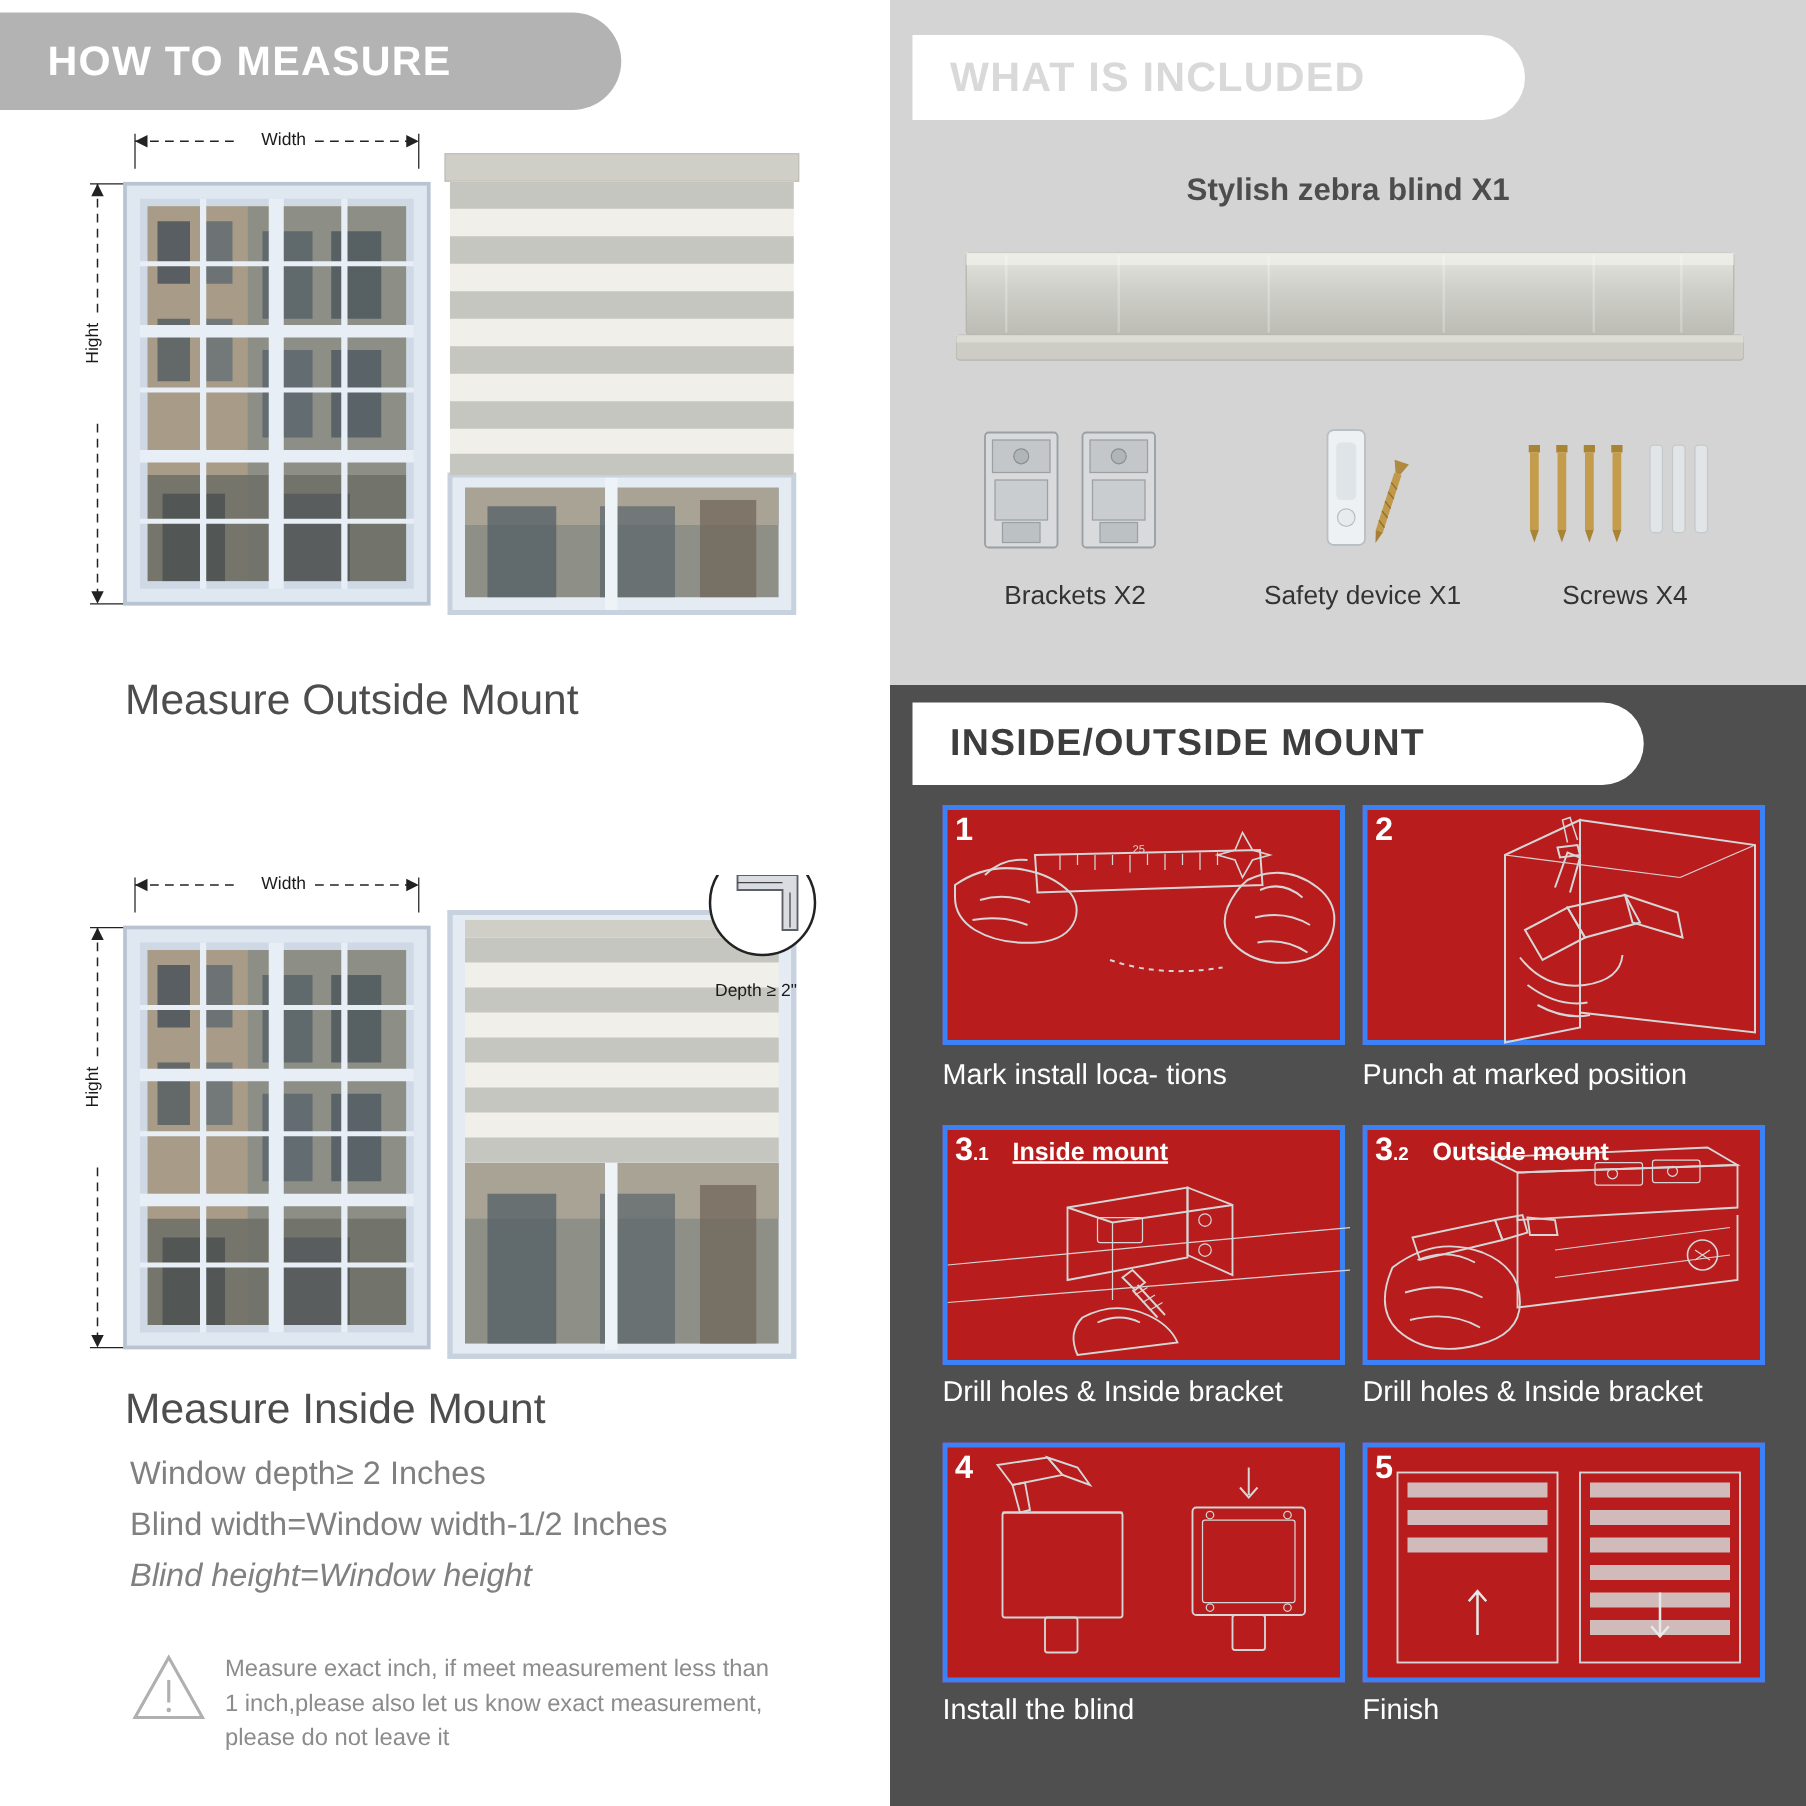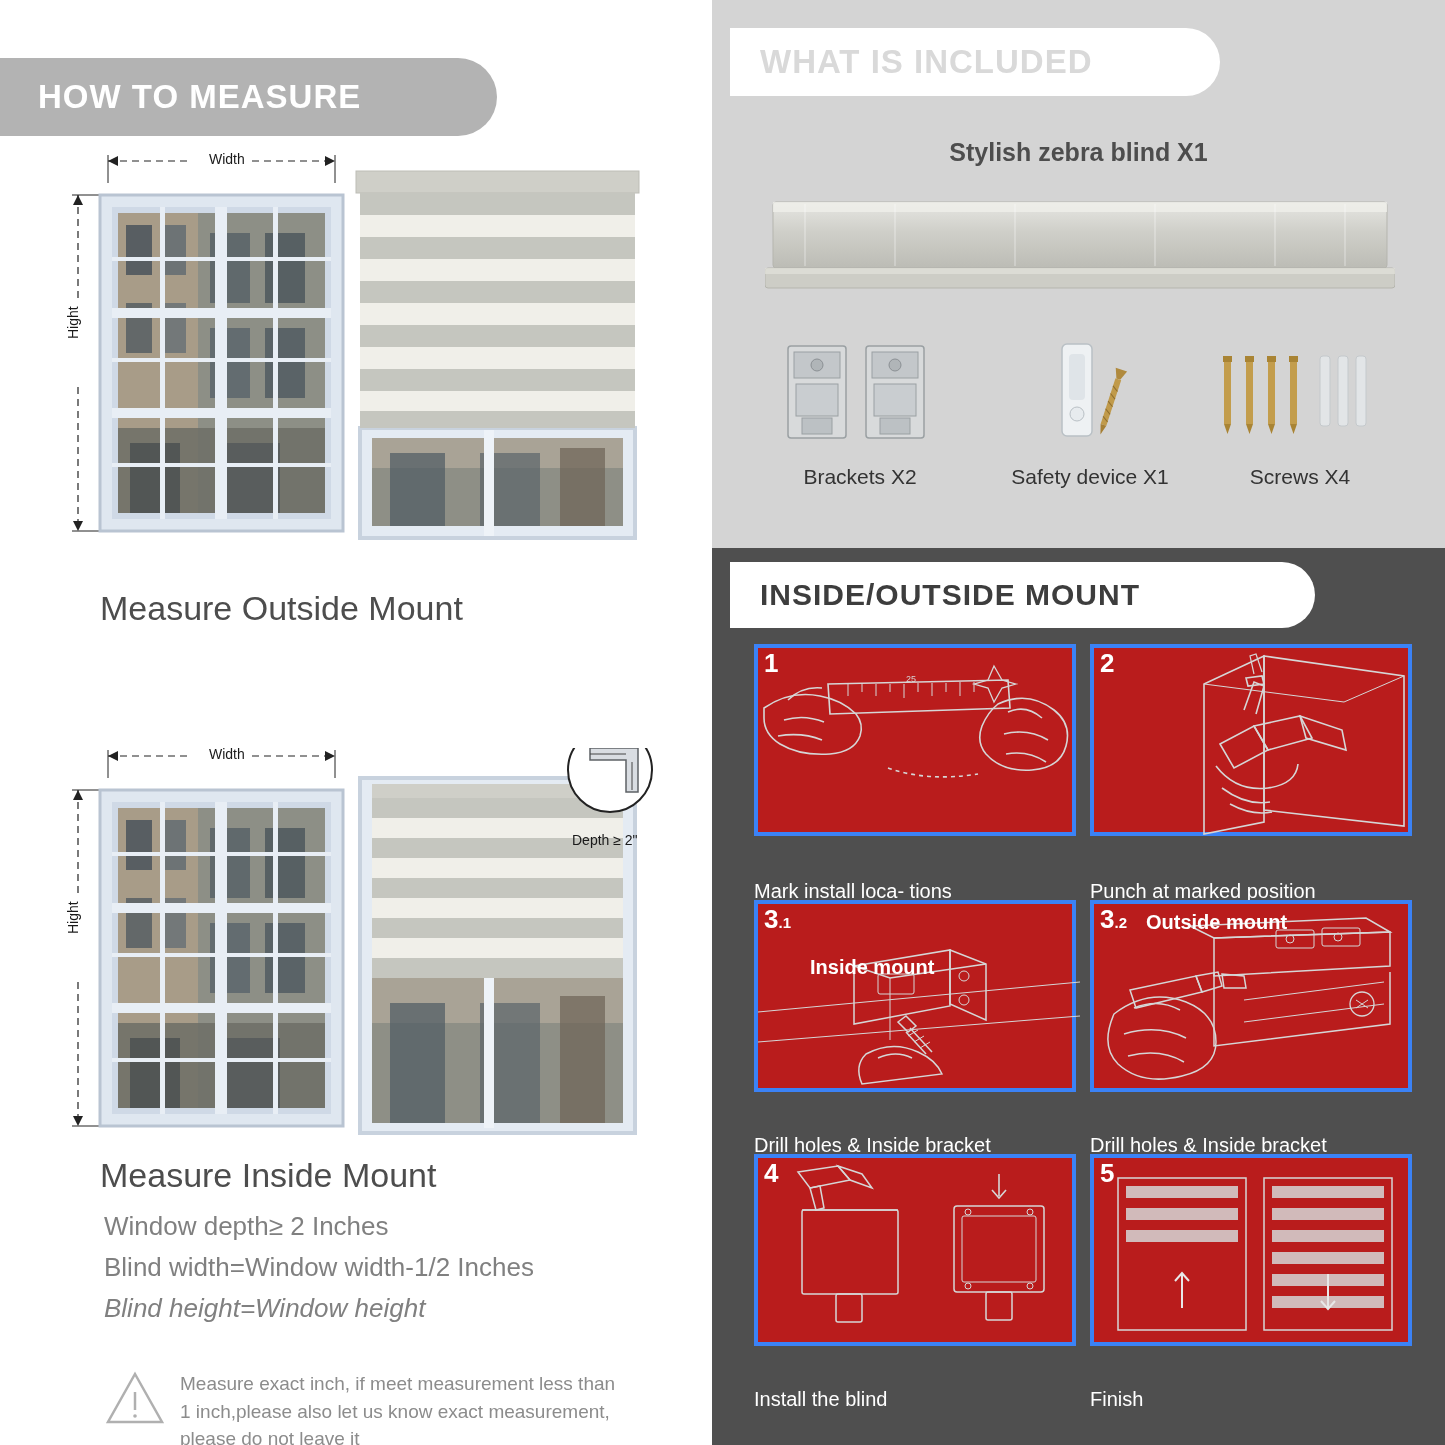--- a/index.html
+++ b/index.html
@@ -14,21 +14,20 @@
     width: 1445px; height: 1445px;
     background: #ffffff;
   }
 
   
   .left-col {
     position: absolute;
     left: 0; top: 0;
     width: 712px; height: 1306px;
     background: #ffffff;
-    margin-top: 48px;
   }
   .banner {
     position: absolute;
     display: flex; align-items: center;
     color: #ffffff;
     font-weight: bold;
     letter-spacing: 1px;
   }
   .banner-measure {
     left: 0; top: 10px;
@@ -131,23 +130,22 @@
   }
   .step-num .sub { font-size: 15px; }
   .step-inline {
     position: absolute;
     font-size: 20px;
     color: #ffffff;
     font-weight: bold;
   }
   .step-caption {
     position: absolute;
-    font-size: 20px;
+    font-size: 23px;
     color: #ffffff;
-    margin-top: 34px;
   }
   svg { display: block; }
 </style>
 </head>
 <body>
 
 <div class="page">
 
   <div class="left-col">
 
@@ -524,21 +522,21 @@
           <line x1="162" y1="144" x2="172" y2="138"></line>
         </g>
         <path d="M108 150 q26 -14 52 -2 q18 8 24 22 l-80 10 q-8 -18 4 -30 z"></path>
         <path d="M120 154 q18 -8 34 0"></path>
       </g>
     </svg>
   </div>
   <div class="step-num" style="left:764px; top:904px;">
     <span>3</span><span class="sub">.1</span>
   </div>
-  <div class="step-inline" style="left:810px; top:956px;">Inside mount</div>
+  <div class="step-inline" style="left:810px; top:911px;text-decoration:underline;">Inside mount</div>
   <div class="step-caption" style="left:754px; top:1100px;">Drill holes &amp;  Inside bracket</div>
 
   <div class="step-box" style="left:1090px; top:900px; width:322px; height:192px;">
     <svg width="322" height="192" viewBox="0 0 322 192">
       <g stroke="#d6d6d6" stroke-width="1.5" fill="none">
         <path d="M120 34 l176 -6 l0 34 l-176 10 z"></path>
         <path d="M296 28 l-24 -14 l-176 8 l24 12 z"></path>
         <path d="M120 68 l0 74 l176 -22 l0 -52"></path>
         <path d="M150 96 l140 -18" stroke-width="1"></path>
         <path d="M150 118 l140 -18" stroke-width="1"></path>

